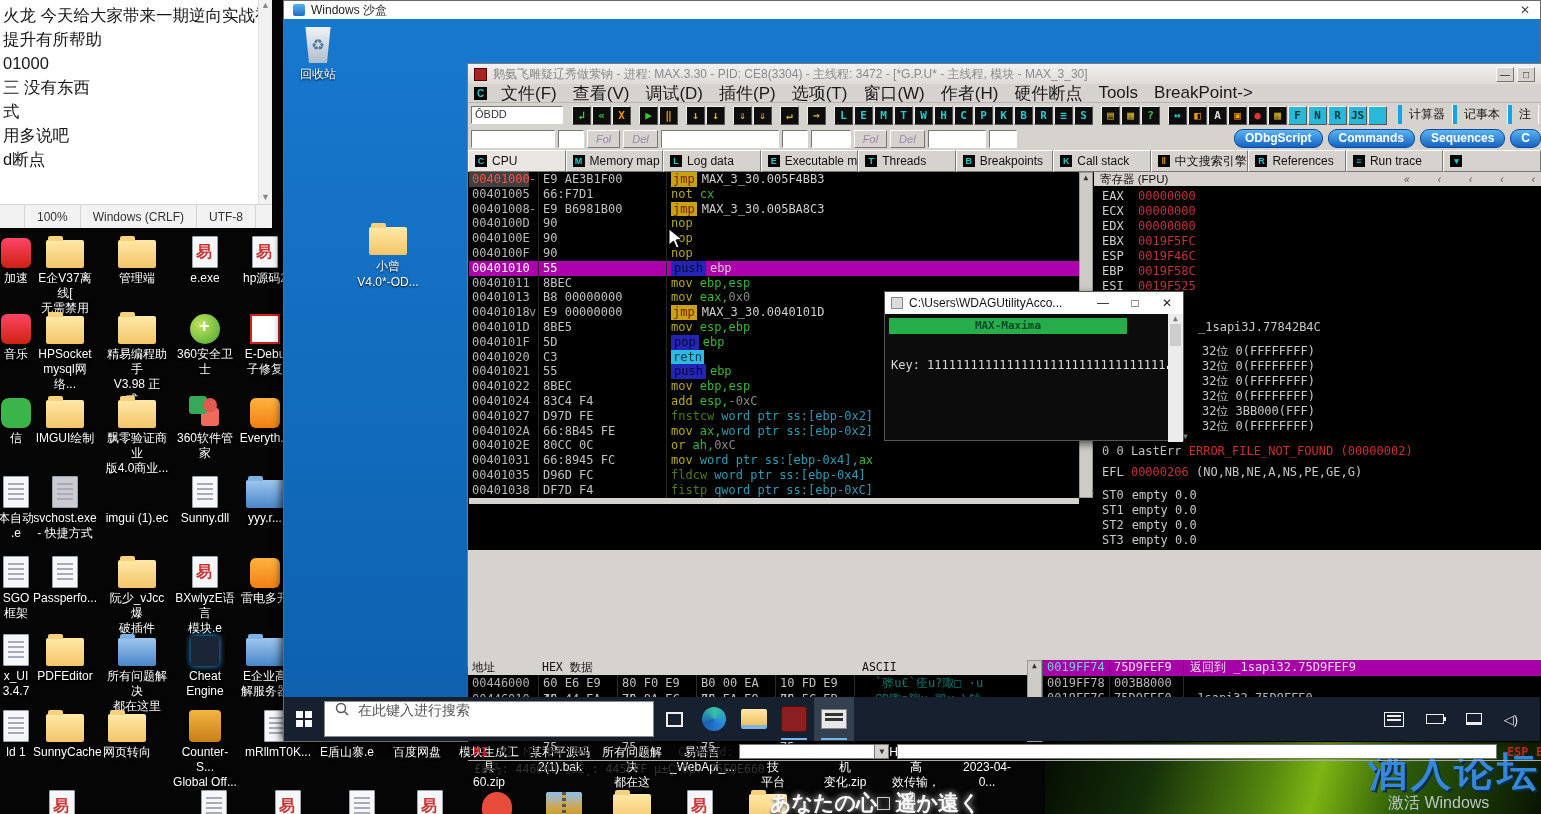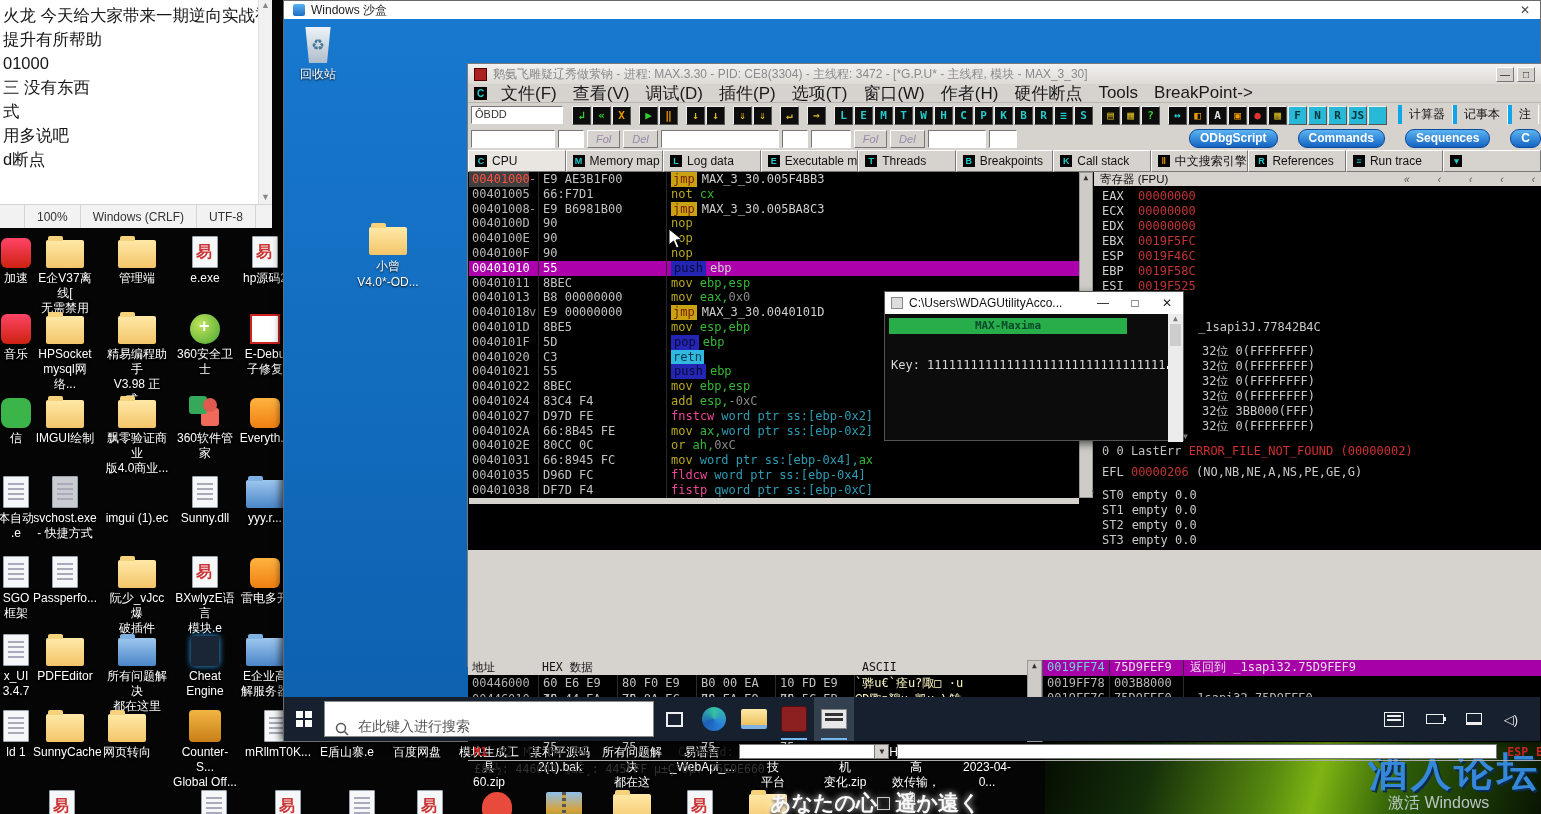--- a/index.html
+++ b/index.html
@@ -52,21 +52,21 @@
 #sandbox{position:absolute;left:283px;top:0;width:1258px;height:742px;z-index:5;background:linear-gradient(180deg,#1879cf,#0d60ae);box-shadow:-2px 0 8px rgba(0,0,0,.7);border:1px solid #6a6a6a}
 .sb-title{height:18px;background:#fff;display:flex;align-items:center;padding-left:9px;font-size:12px;color:#222}
 .sb-ico{width:12px;height:12px;background:linear-gradient(#5ab1f0,#1b6fc4);border-radius:2px;margin-right:6px}
 .sb-close{margin-left:auto;margin-right:10px;color:#444;font-size:12px}
 .sb-lbl{font-size:12px;color:#fff;text-shadow:0 1px 2px #000;text-align:center;margin-top:3px}
 
 #taskbar{position:absolute;left:0;bottom:0;width:100%;height:44px;background:#16202e;display:flex;align-items:center;z-index:30}
 .tk-start{width:40px;height:44px;display:flex;align-items:center;justify-content:center}
 .winlogo{width:16px;height:16px;display:grid;grid-template-columns:7px 7px;grid-gap:2px}
 .winlogo i{background:#fff;width:7px;height:7px}
-.tk-search{width:330px;height:36px;background:#fff;border:1px solid #8a8a8a;display:flex;align-items:flex-end;padding-left:10px;font-size:14px;color:#555}
+.tk-search{width:330px;height:36px;background:#fff;border:1px solid #8a8a8a;display:flex;align-items:flex-start;padding-left:10px;font-size:14px;color:#555}
 .tk-search svg{margin-right:9px}
 .tk-btn{width:40px;height:44px;display:flex;align-items:center;justify-content:center;position:relative}
 .tk-btn.active{background:#33404f}
 .tk-btn .ul{position:absolute;bottom:1px;left:7px;width:26px;height:2px;background:#76b9ed}
 .tv{width:17px;height:15px;border:2px solid #eee}
 .edge{width:24px;height:24px;border-radius:50%;background:conic-gradient(#35c4a2,#2b86d8,#1b5fb8,#35c4a2)}
 .expl{width:26px;height:20px;background:linear-gradient(#ffe9a8,#eec160);border-radius:2px;border-bottom:4px solid #7fb1e2}
 .olly-ic{width:26px;height:26px;background:#8c1f1f;border:1px solid #5a0f0f;border-radius:3px}
 .con-ic{width:26px;height:20px;background:#e8e8e8;border:1px solid #888}
 .con-ic:before{content:"";display:block;margin:3px;height:3px;background:#333;box-shadow:0 5px 0 #333}
@@ -92,36 +92,36 @@
 .tb{width:19px;height:19px;background:#0d0d0d;border:1px solid;border-color:#eee #555 #555 #eee;font-family:"DejaVu Sans Mono",monospace;font-size:11px;font-weight:bold;text-align:center;line-height:17px;flex:none}
 .tb-grn{color:#3c3}.tb-org{color:#e90}.tb-yel{color:#d8b820}.tb-cyn{color:#2cc}.tb-red{color:#d33}.tb-wht{color:#ddd}
 .tb-f{background:#29b9d8;color:#033}
 .tb.gap{margin-left:7px}
 .o-right-btns{position:absolute;right:2px;top:41px;display:flex}
 .o-right-btns b{padding:1px 7px;font-weight:normal;font-size:12px;color:#111;border-left:4px solid #0ea5e9;border-right:1px solid #fff}
 .o-fields{height:23px;display:flex;align-items:center;gap:3px;padding-left:3px;position:relative}
 .fin{height:18px;background:#fff;border:1px solid;border-color:#777 #fff #fff #777}
 .fbtn{height:18px;padding:0 8px;background:#d6d3ce;border:1px solid;border-color:#fff #777 #777 #fff;color:#98a;font-style:italic;font-size:11px;line-height:16px}
 .bluebtn{height:19px;padding:0 10px;border-radius:9px;background:linear-gradient(#5cb4f2,#1463c2);border:1px solid #0a4a9a;color:#fff;font-weight:bold;font-size:12px;line-height:17px}
-.blues{position:absolute;right:0;top:2px;display:flex;gap:20px}
+.blues{position:absolute;right:0;top:2px;display:flex;gap:5px}
 .o-tabs{height:22px;display:flex}
 .otab{display:flex;align-items:center;gap:5px;padding-left:6px;border:1px solid;border-color:#fff #777 #777 #fff;background:#d6d3ce;font-size:12px;color:#111;overflow:hidden;white-space:nowrap}
 .otab.active{background:#e9e6e2}
 .ticon{width:12px;height:12px;background:#000;color:#2cc;font-size:9px;font-weight:bold;text-align:center;line-height:12px;flex:none}
 .ticon.org{color:#e90}
 
 #cpu{position:absolute;left:0;top:108px;width:1075px;height:378px;background:#000;font-family:"DejaVu Sans Mono",monospace;font-size:12px}
 #disasm{position:absolute;left:1px;top:0;width:610px;height:326px;overflow:hidden}
 .drow{display:flex;height:14.8px;line-height:14.8px;white-space:nowrap}
 .d-addr{width:60px;color:#b8b8b8;padding-left:3px;flex:none}
 .d-dot{width:9px;color:#9a9a9a;flex:none}
 .d-bytes{width:128px;color:#c2c2c2;flex:none;border-left:1px solid #262626;padding-left:4px}
 .d-ins{border-left:1px solid #262626;padding-left:4px;flex:1;display:flex}
 .d-mnem{margin-right:7px}
-.m-yel{color:#b8a820}.m-red{color:#ec4899}
+.m-yel{color:#b8a820}.m-red{color:#4d7c0f}
 .m-jmp{background:#c8a210;color:#7a2000;padding:0 2px;margin-right:5px}
 .m-push{background:#2525b5;color:#0a0a35;padding:0 3px;margin-right:4px}
 .m-sel{background:#2fb9e0;color:#05384a;padding:0 2px}
 .t-wh{color:#cfcfcf}.t-grn{color:#35b835}.t-gry{color:#8a8a8a}.t-cyn{color:#2e9db4}
 .r-hl{background:#ad00ad}
 .r-hl .d-addr,.r-hl .d-bytes{color:#fff}
 .a-cur{background:#404040;color:#ff5040 !important}
 #dscroll{position:absolute;left:611px;top:0;width:14px;height:326px;background:#cfccc7;border:1px solid #999;font-size:8px;color:#333;text-align:center}
 #dscroll .dn{position:absolute;bottom:0;width:100%}
 #dsplit{position:absolute;left:1px;top:326px;width:610px;height:6px;background:#d6d3ce}
@@ -145,21 +145,21 @@
 .st-row{height:15px;line-height:15px}
 .st-row span{margin-right:8px}
 
 #band{position:absolute;left:0;top:488px;width:1075px;height:82px;display:flex;background:#000;font-family:"DejaVu Sans Mono",monospace;font-size:12px}
 #hexpane{width:574px;position:relative}
 .hx-hdr{height:15px;background:#d6d3ce;color:#111;display:flex;font-size:11.5px}
 .hx-hdr span{padding-left:4px}
 .hx-row{display:flex;height:16px;line-height:16px;color:#c0c0c0}
 .hx-addr{width:70px;padding-left:4px;color:#b0b0b0;flex:none}
 .hx-g{width:79px;border-left:1px solid #2c2c2c;padding-left:4px;flex:none}
-.hx-ascii{border-left:1px solid #2c2c2c;padding-left:0;flex:1;overflow:hidden;white-space:nowrap;color:#fef9c3}
+.hx-ascii{border-left:1px solid #2c2c2c;padding-left:20px;flex:1;overflow:hidden;white-space:nowrap;color:#0f766e}
 #hscroll{position:absolute;right:0;top:0;width:15px;height:82px;background:#cfccc7;border:1px solid #999;font-size:8px;color:#333;text-align:center}
 #hscroll .dn{position:absolute;bottom:0;width:100%}
 #stackpane{flex:1;border-left:1px solid #555}
 .st2-row{display:flex;height:15.6px;line-height:15.6px;color:#b8b8b8;white-space:nowrap}
 .st2-addr{width:66px;padding-left:4px;flex:none}
 .st2-val{width:74px;border-left:1px solid #2c2c2c;padding-left:4px;flex:none}
 .st2-com{border-left:1px solid #2c2c2c;padding-left:6px;overflow:hidden}
 .sr-hl{background:#a800a8;color:#ecdcec}
 .sr-hl .st2-addr{color:#6fd3d3}
 

